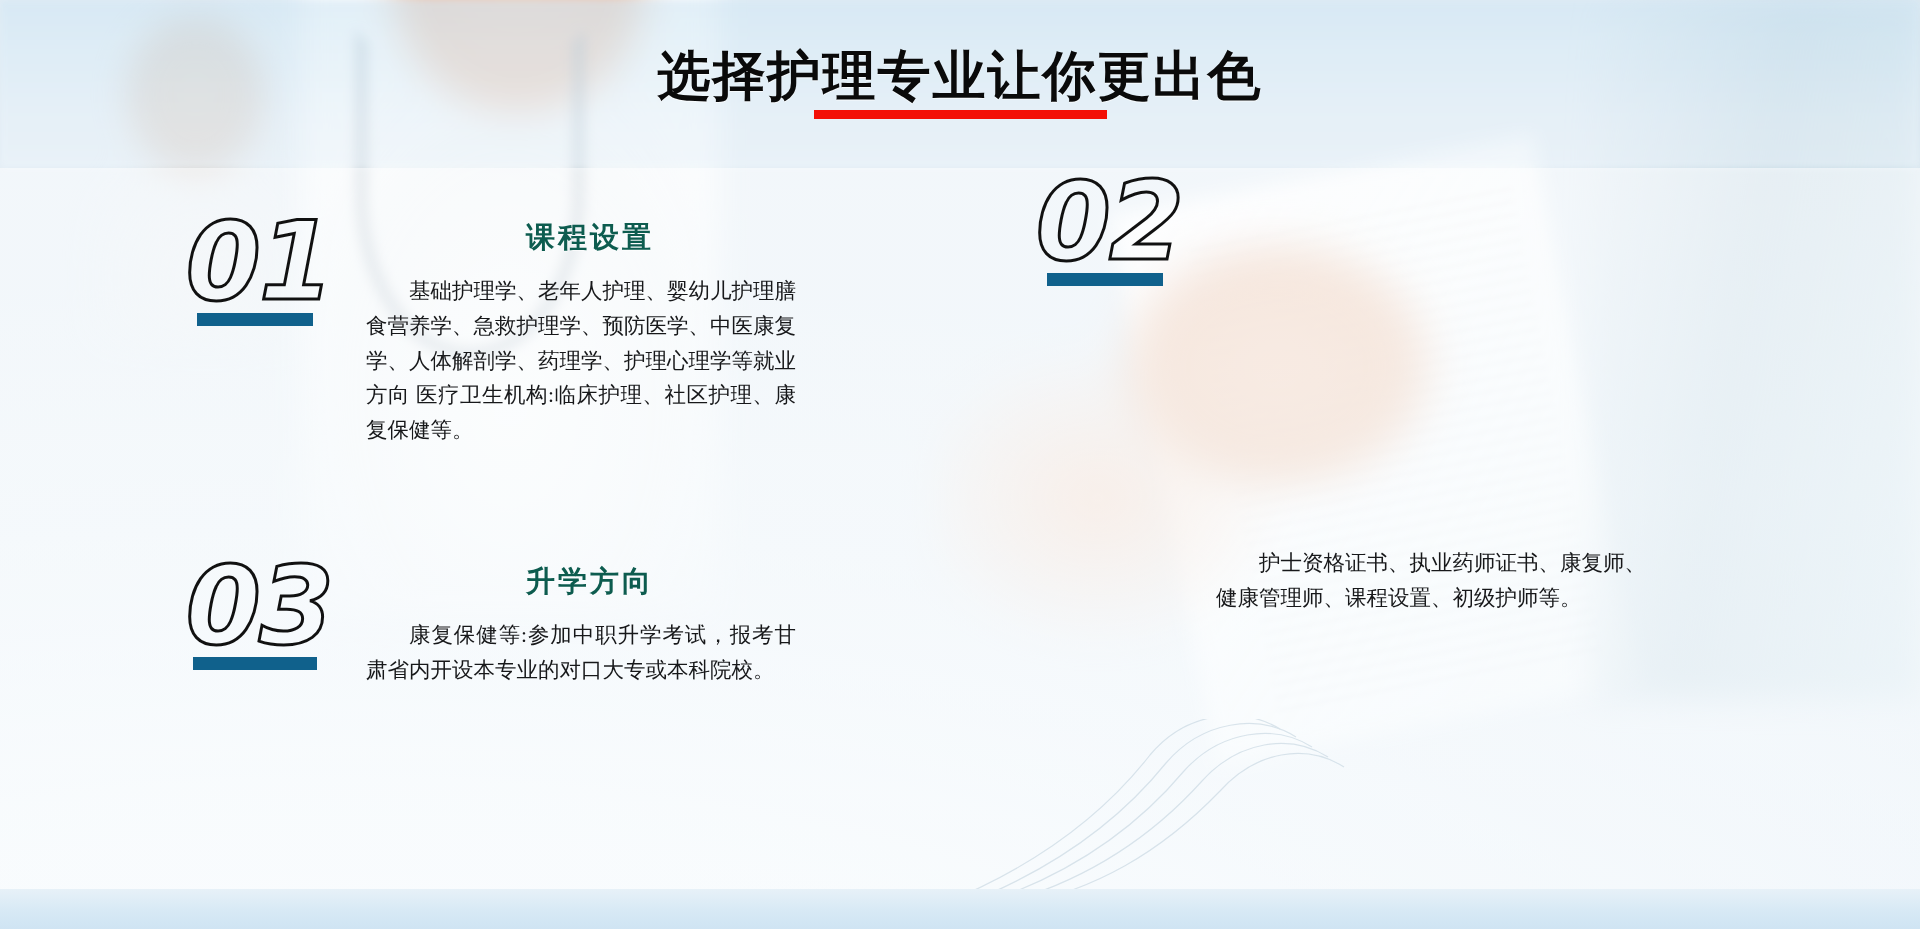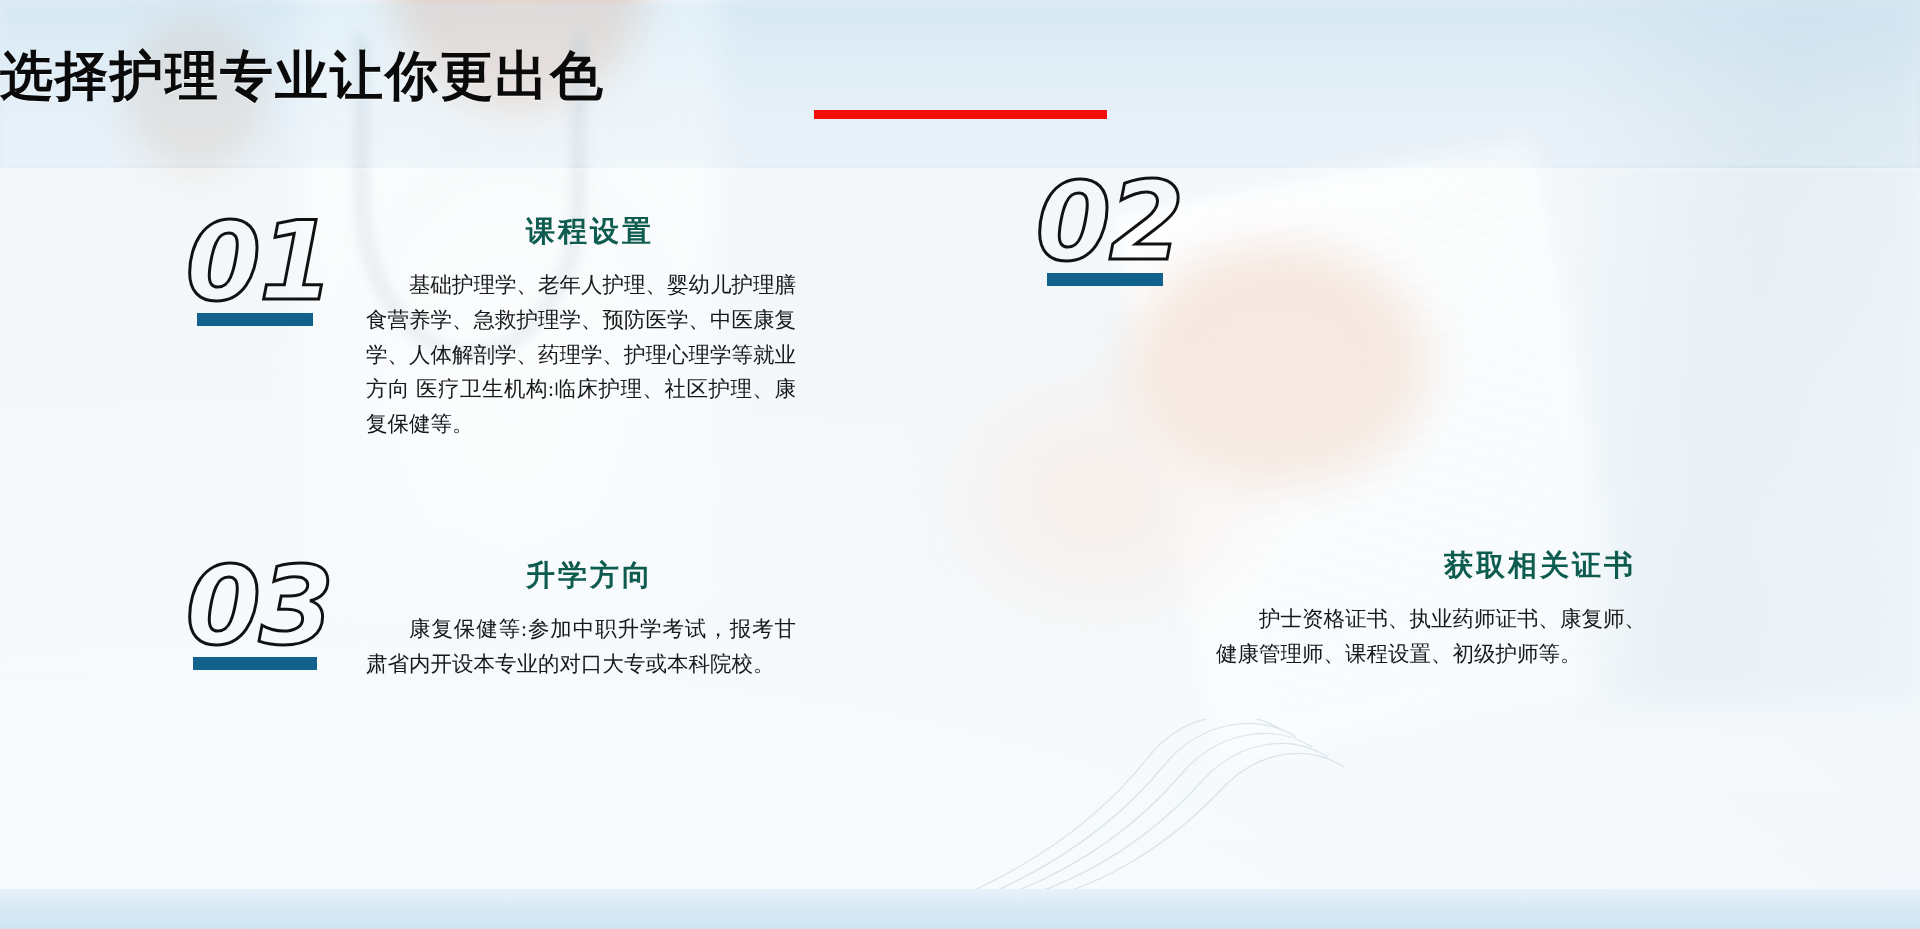--- a/index.html
+++ b/index.html
@@ -99,21 +99,21 @@
     overflow:hidden; opacity:.5;
   }
 
   
   #header {
     position:absolute; left:0; top:0; width:100%; height:168px;
     z-index:6;
   }
   #title-wrap {
     position:absolute; left:0; top:48px; width:100%;
-    text-align:left;
+    text-align:center;
   }
   #main-title {
     display:inline-block;
     font-family:"DejaVu Sans","Liberation Sans",sans-serif;
     font-weight:700;
     font-size:53px;
     letter-spacing:2px;
     color:#0a0a0a;
     line-height:1.05;
     text-shadow:0 1px 0 rgba(255,255,255,.65);
@@ -163,21 +163,21 @@
   .sec-head {
     font-family:"Liberation Serif","DejaVu Serif",serif;
     font-weight:700;
     font-size:29px;
     letter-spacing:3px;
     color:#0d5c4f;
     text-align:center;
     margin-bottom:16px;
     text-shadow:0 1px 0 rgba(255,255,255,.6);
   }
-  .sec-head.left-ind  { padding-right:96px; }
+  .sec-head.left-ind  { padding-right:96px;margin-top:6px; }
   .sec-head.right-ind { padding-left:104px; }
   .sec-body {
     font-family:"Liberation Serif","DejaVu Serif",serif;
     font-size:21.5px;
     line-height:1.62;
     color:#17181a;
     text-indent:2.0em;
     text-align:justify;
     width:430px;
   }
@@ -251,21 +251,20 @@
         <div class="num-bar wide"></div>
       </div>
       <div class="txt-block">
         <div class="sec-head left-ind">升学方向</div>
         <div class="sec-body">康复保健等:参加中职升学考试，报考甘肃省内开设本专业的对口大专或本科院校。</div>
       </div>
     </div>
 
     <div class="cell cell-4">
       <div class="txt-block">
-        <div class="sec-head right-ind">获取相关证书</div>
         <div class="sec-body">护士资格证书、执业药师证书、康复师、健康管理师、课程设置、初级护师等。</div>
       </div>
     </div>
 
   </div>
 
   <div id="footer-band"></div>
 </div>
 
 </body></html>

